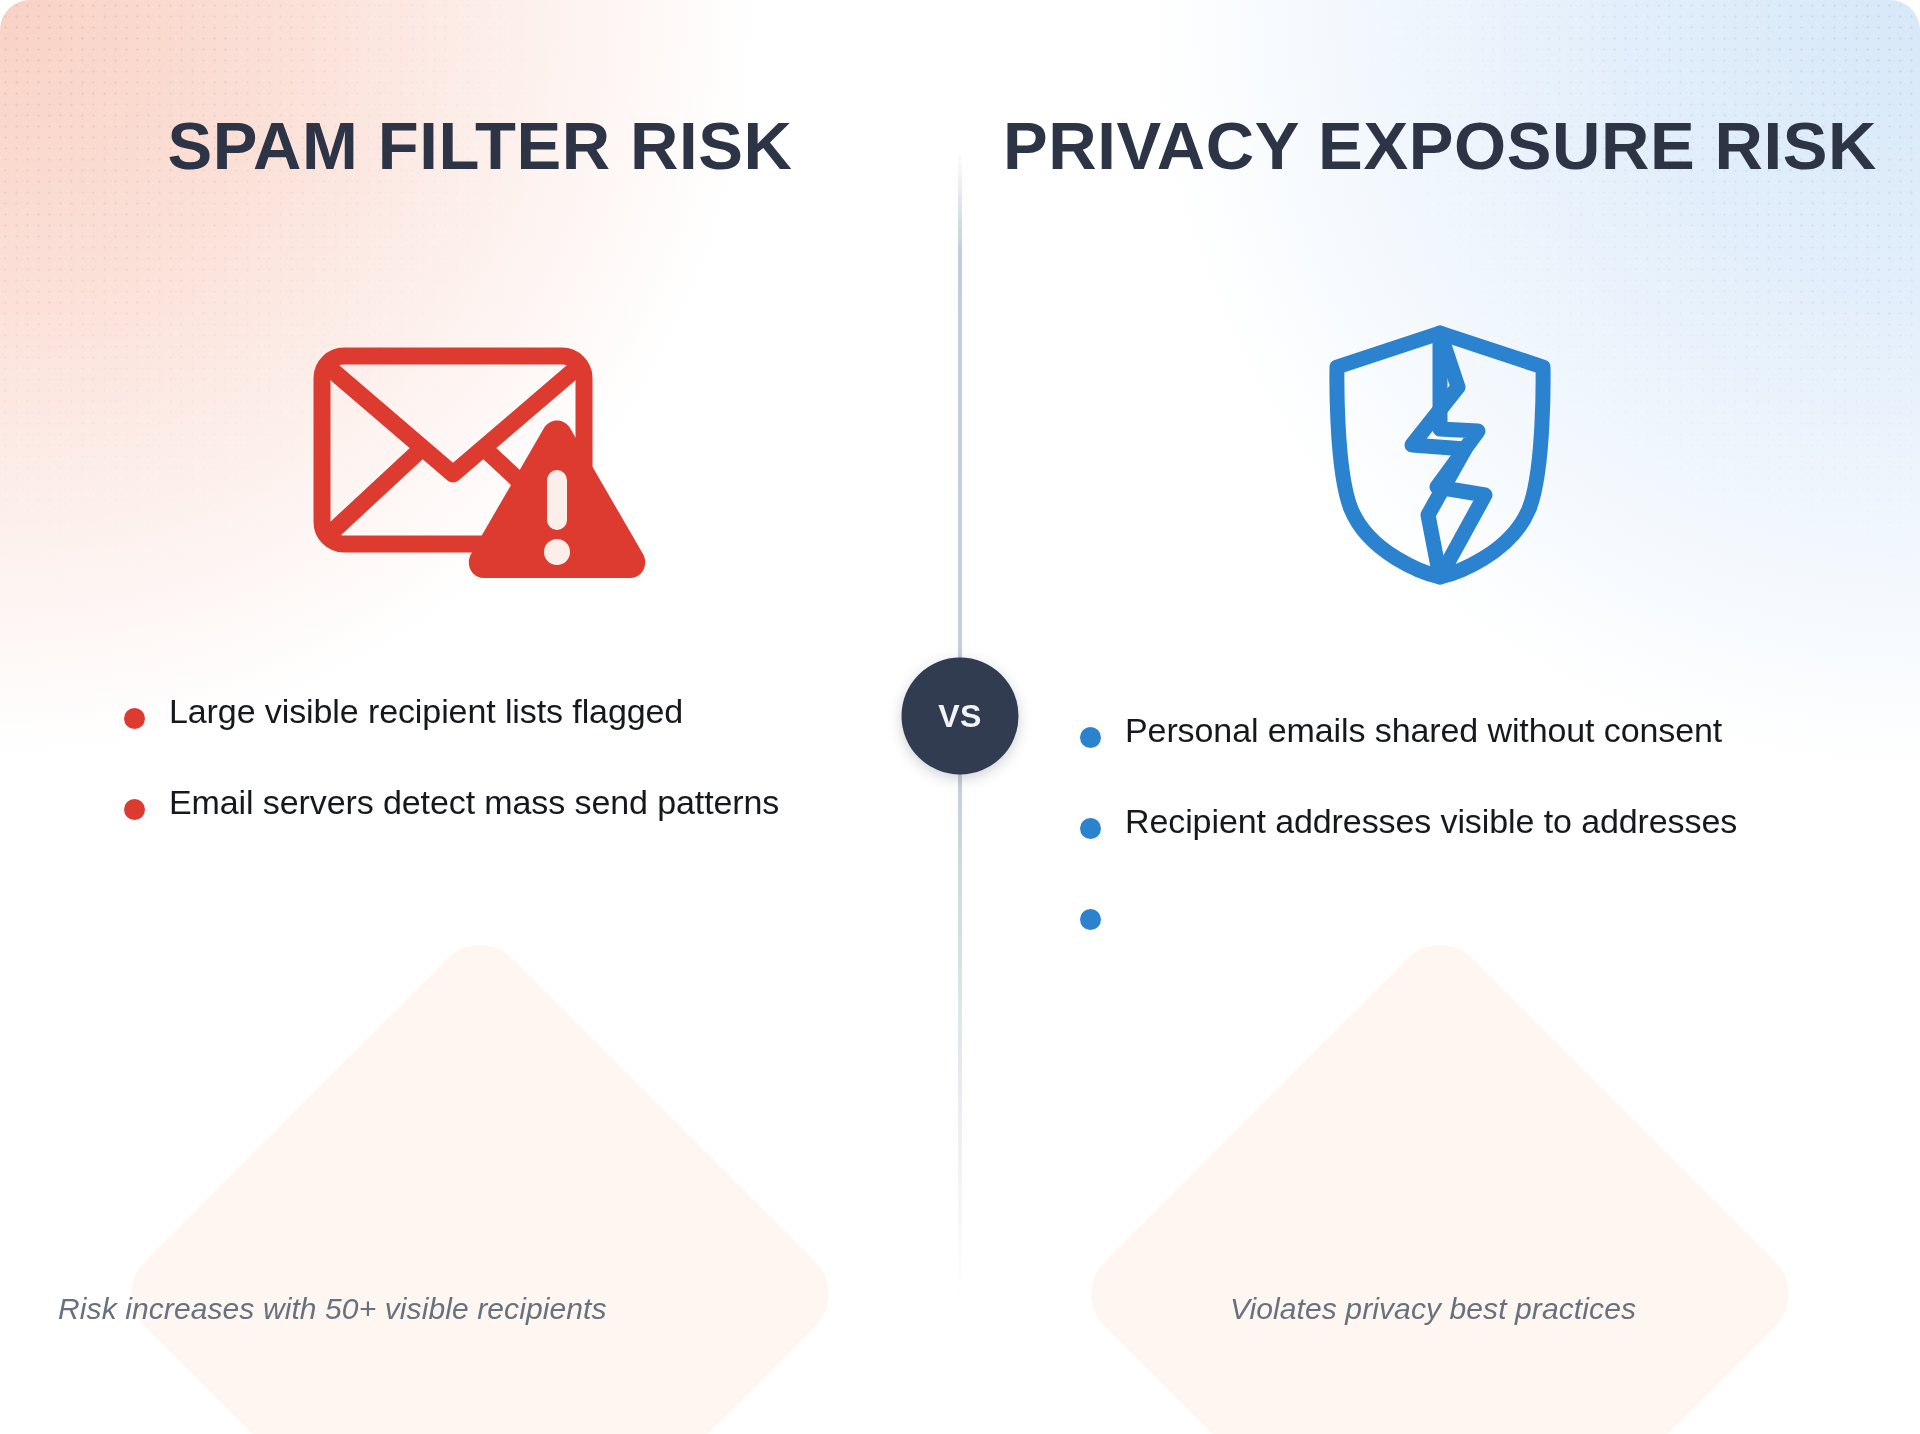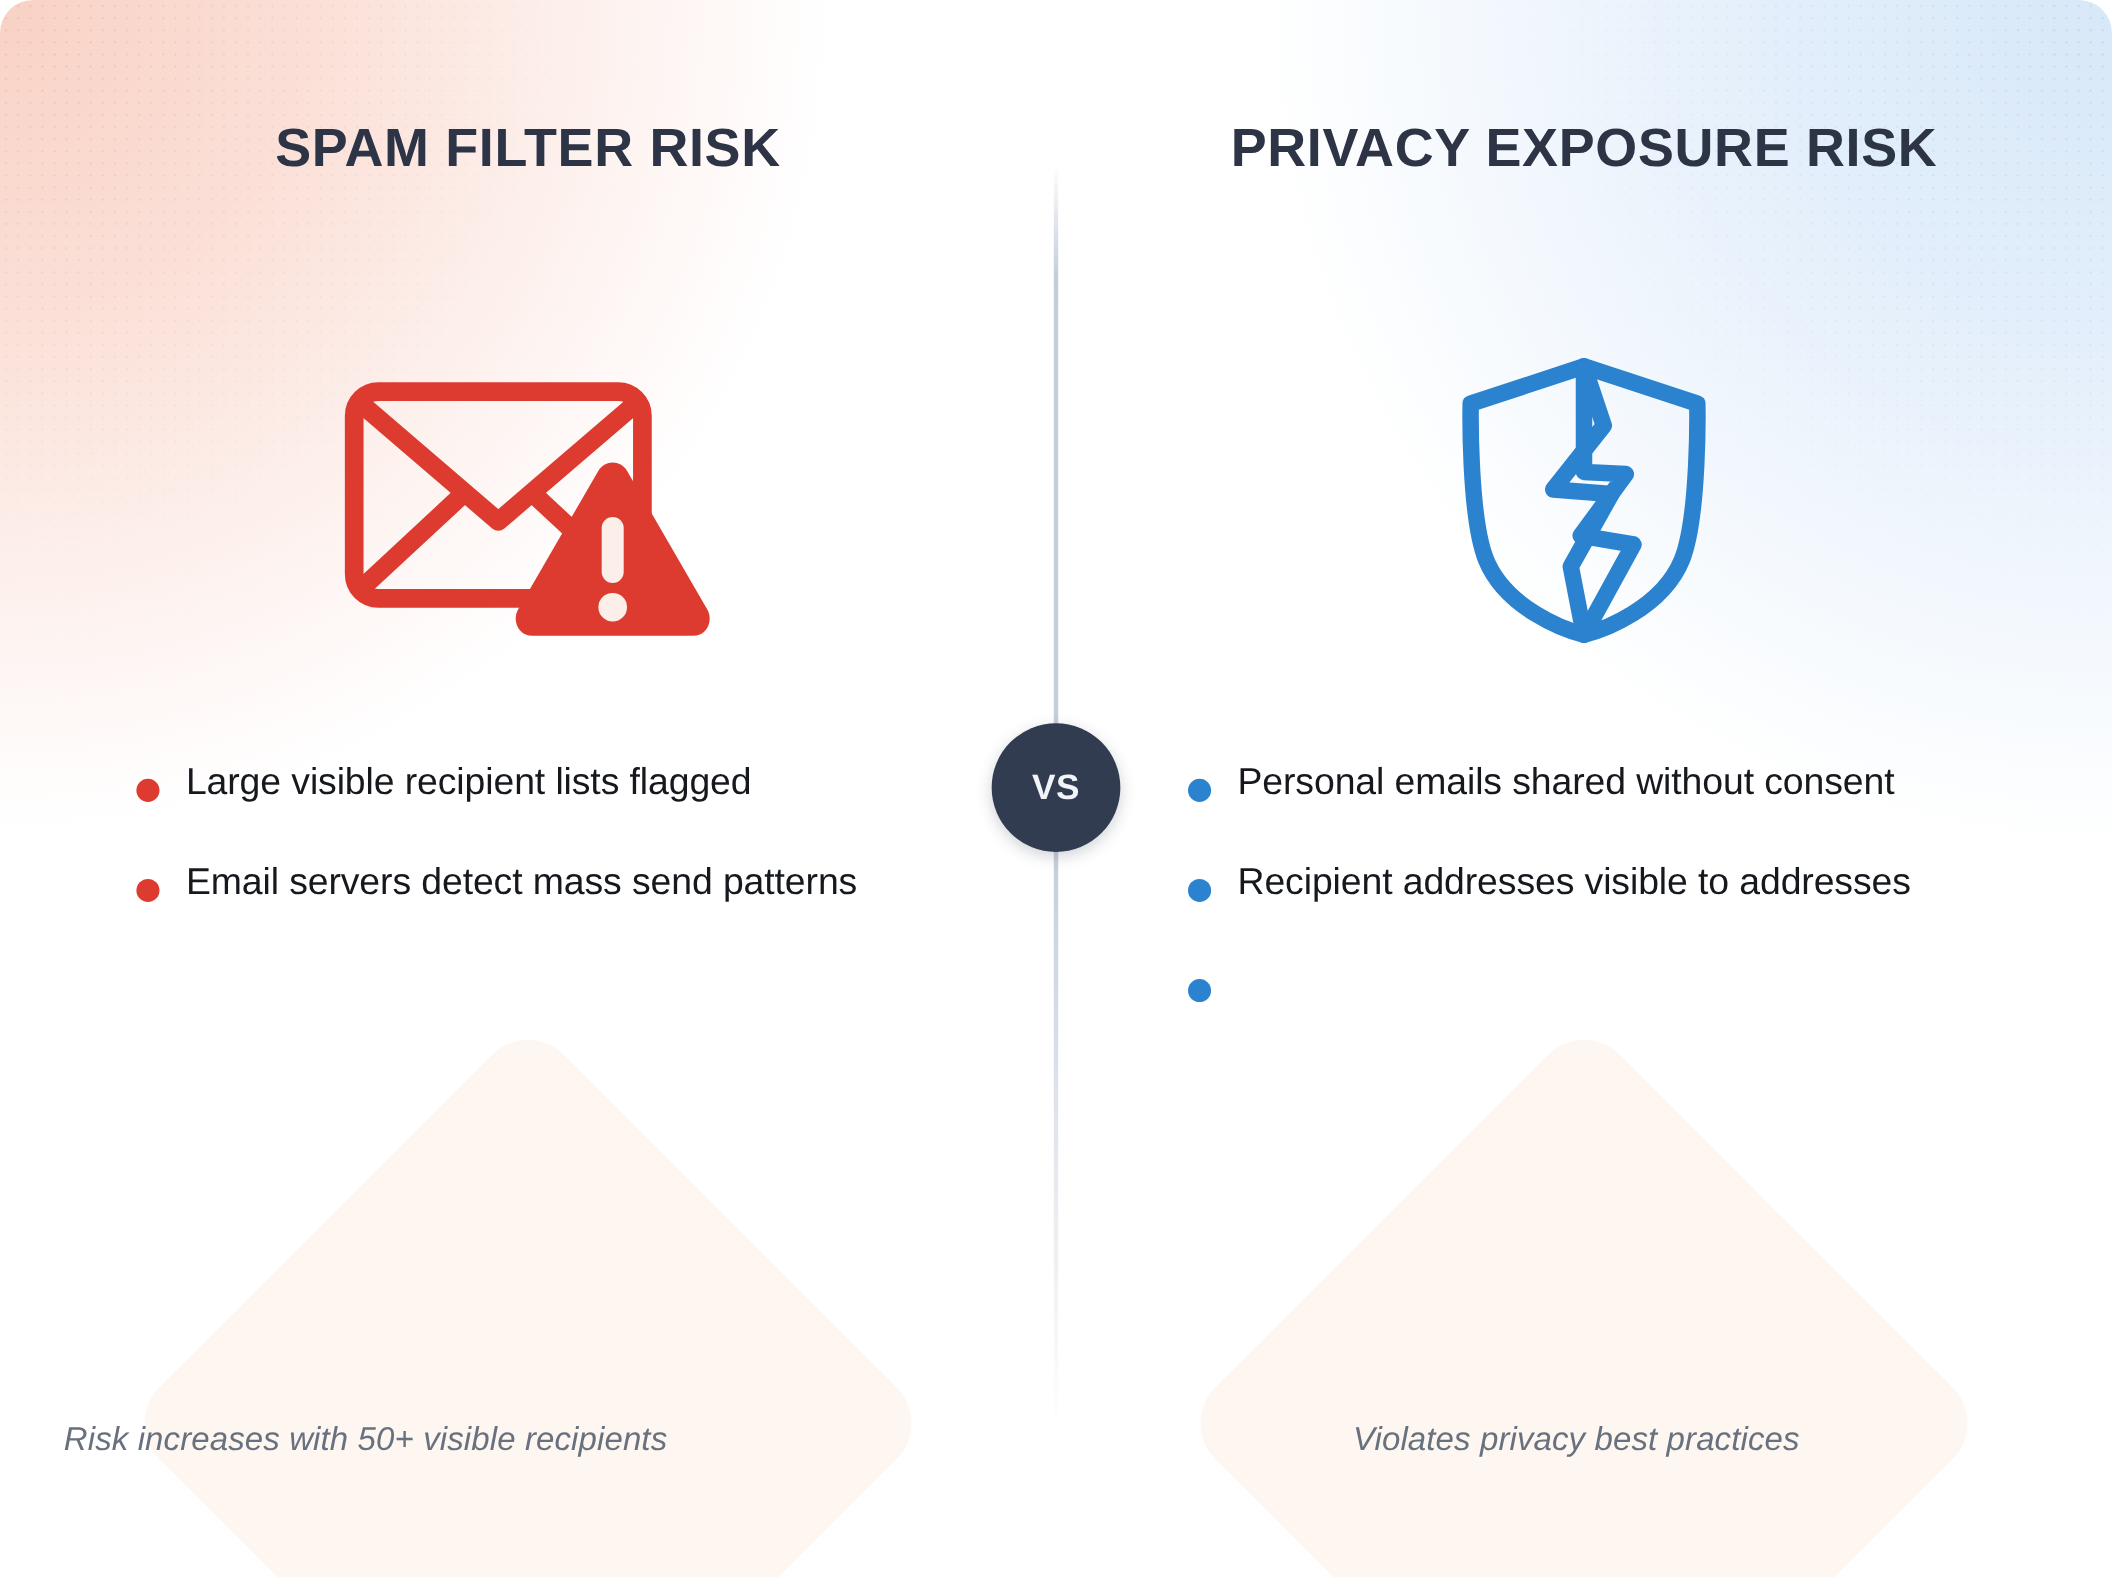--- a/index.html
+++ b/index.html
@@ -77,37 +77,37 @@
   #vs-badge .vs-text{
     color:#f2f4f7; font-size:32px; font-weight:700; letter-spacing:.5px;
   }
 
   
   .inner{ position:absolute; inset:0; padding:0 0; }
 
   .title{
     position:absolute; top:108px; left:0; width:100%;
     text-align:center;
-    font-size:49px; font-weight:700; line-height:1.12;
+    font-size:67px; font-weight:700; line-height:1.12;
     letter-spacing:.6px;
     color:#2c3446;
     text-transform:uppercase;
   }
 
   .icon-wrap{
     position:absolute; top:324px; left:0; width:100%;
     display:flex; justify-content:center; align-items:center;
     height:260px;
   }
 
   .bullets{
     position:absolute; top:690px; width:100%;
   }
   #panel-left .bullets{ padding-left:124px; padding-right:70px; }
-  #panel-right .bullets{ padding-left:120px; padding-right:44px; }
+  #panel-right .bullets{ padding-left:120px; padding-right:44px;margin-top:19px; }
 
   .bullet{
     display:flex; align-items:flex-start;
     margin-bottom:48px;
   }
   .bullet:last-child{ margin-bottom:0; }
   .dot{
     flex:0 0 auto;
     width:21px; height:21px; border-radius:50%;
     margin-top:18px; margin-right:24px;

